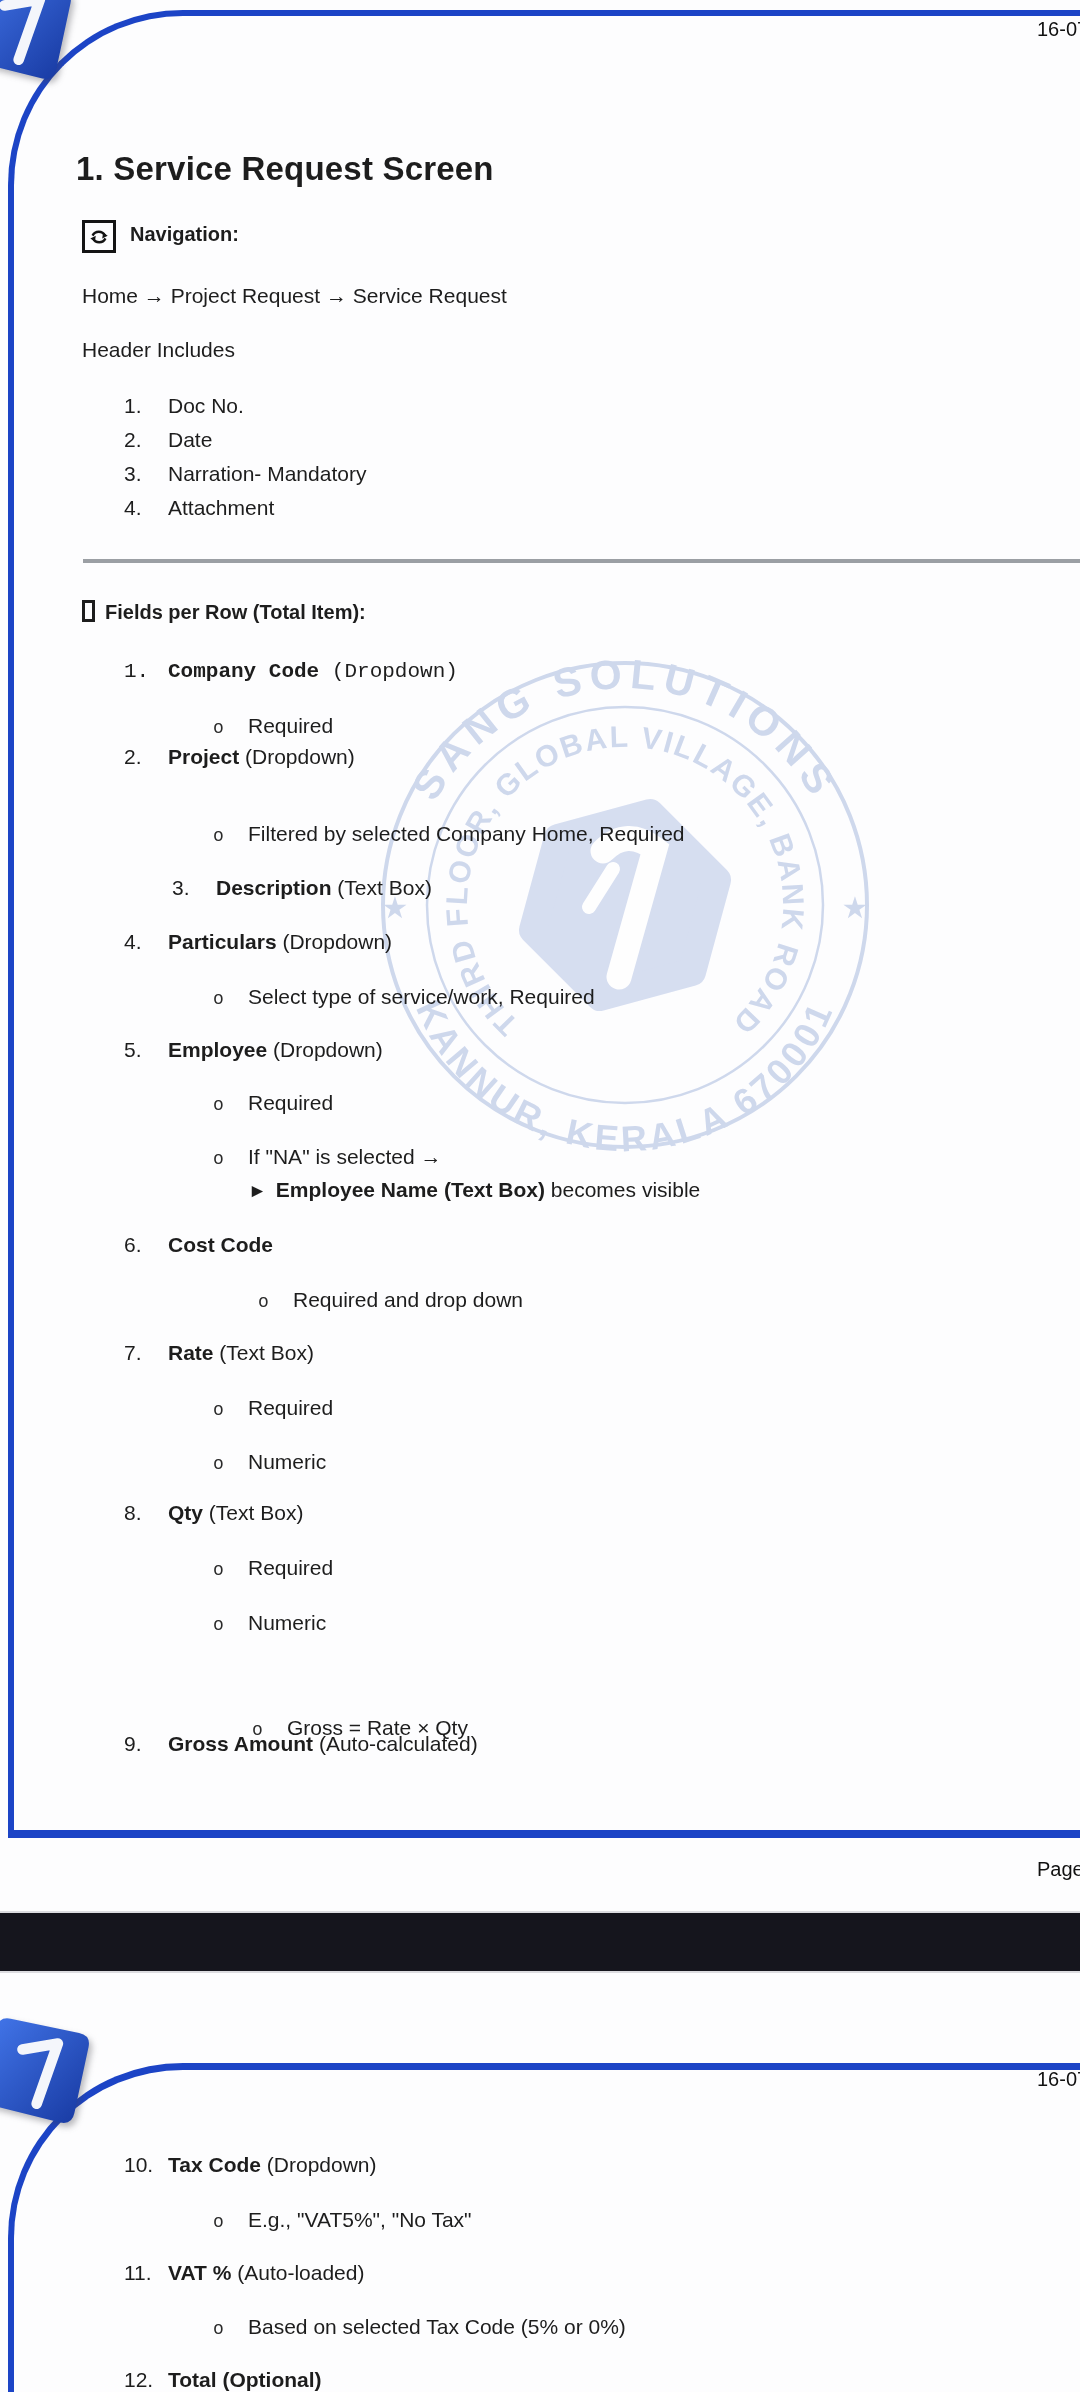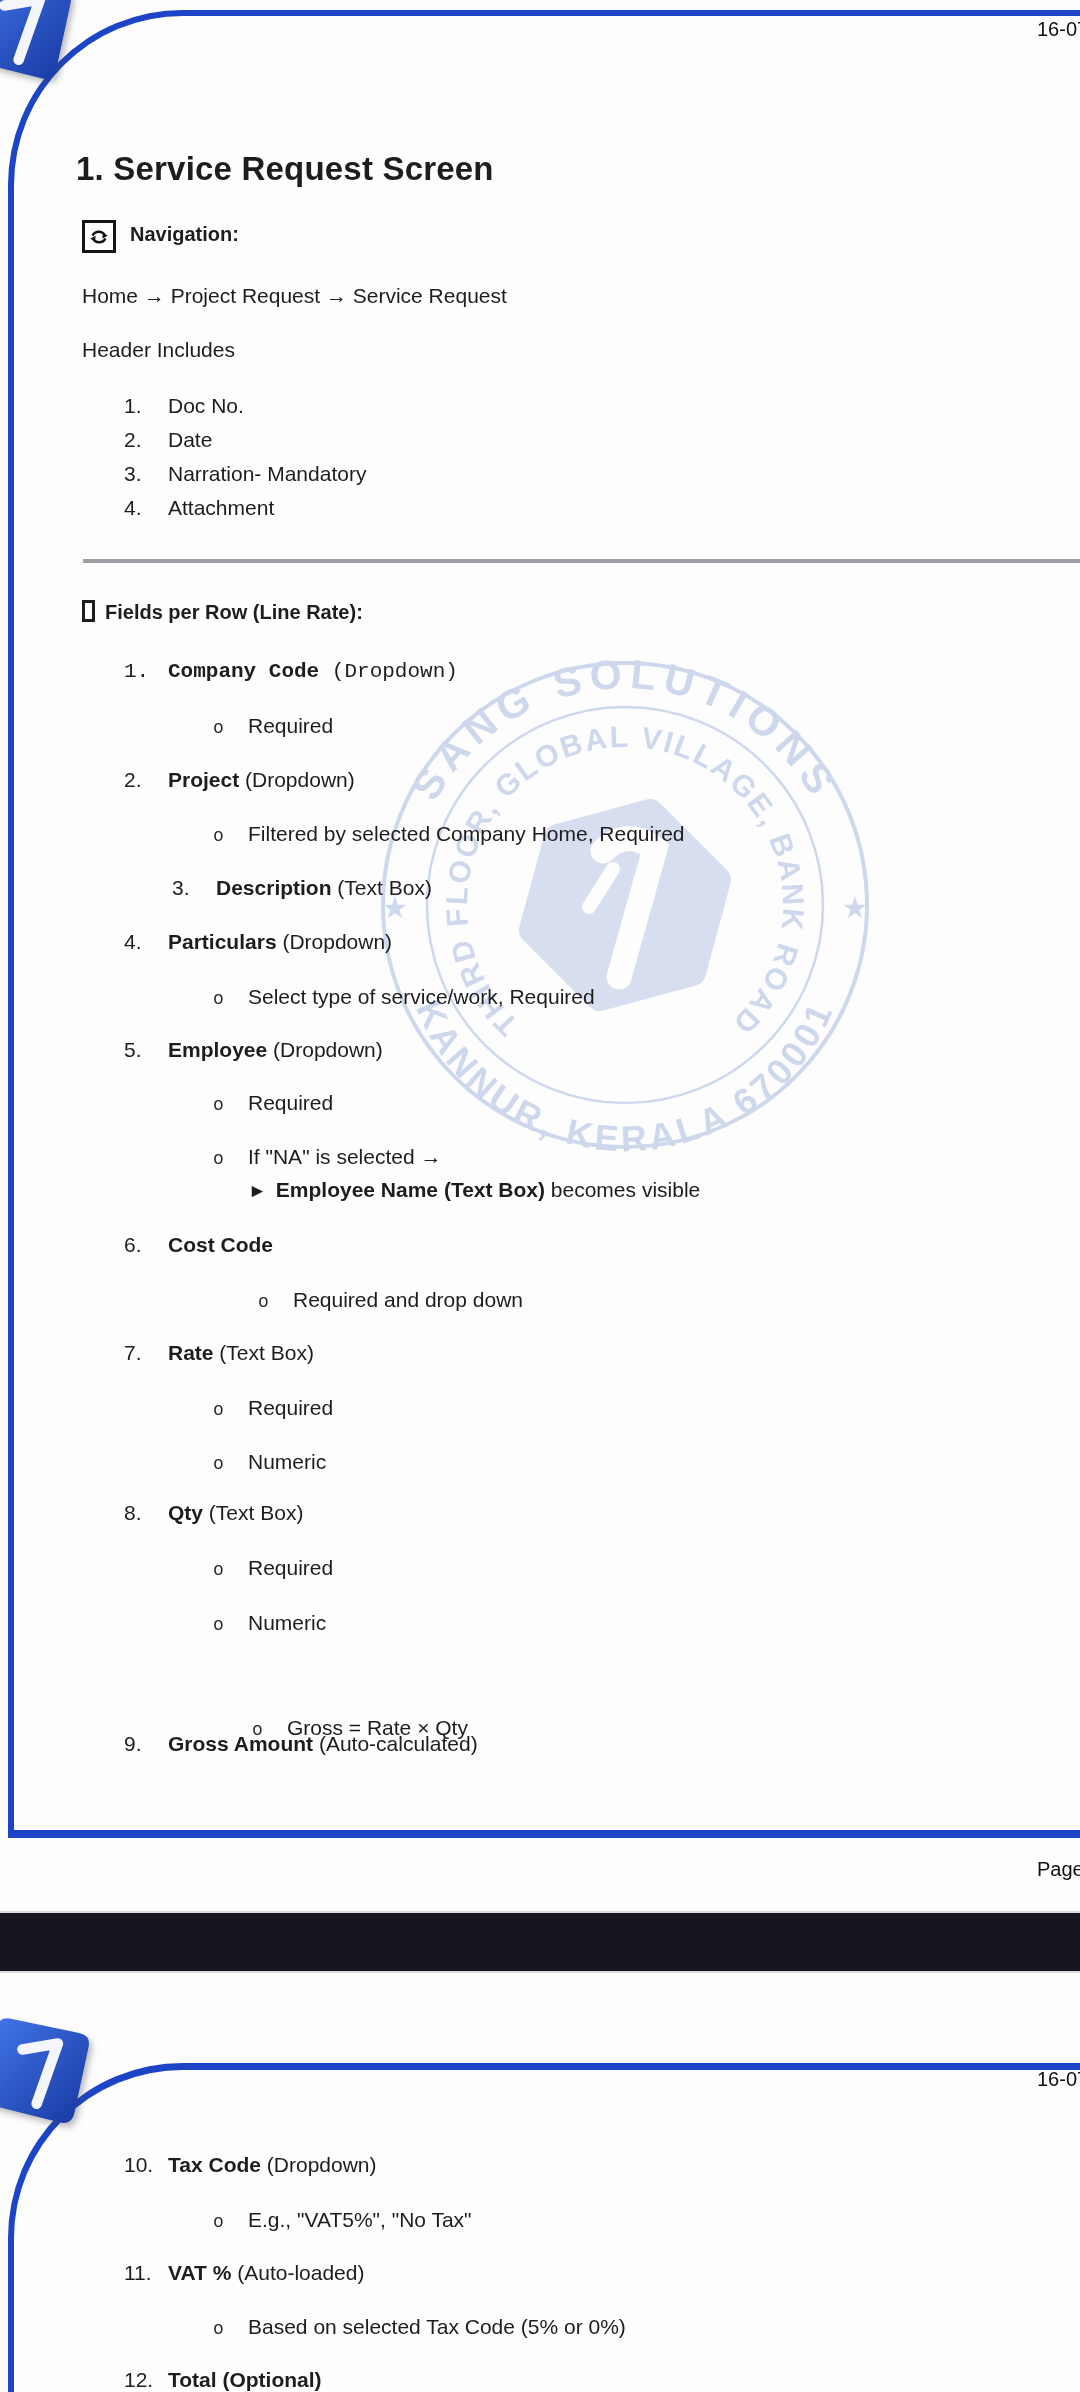--- a/index.html
+++ b/index.html
@@ -118,26 +118,26 @@
 
 <div class="abs body-text" style="top:338px;">Header Includes</div>
 
 <div class="line" style="top:394px;"><span class="num">1.</span><span>Doc No.</span></div>
 <div class="line" style="top:428px;"><span class="num">2.</span><span>Date</span></div>
 <div class="line" style="top:462px;"><span class="num">3.</span><span>Narration- Mandatory</span></div>
 <div class="line" style="top:496px;"><span class="num">4.</span><span>Attachment</span></div>
 
 <div class="divider"></div>
 
-<div class="abs h2" style="top:600px;"><span class="tofu"></span><span>Fields per Row (Line Rate):</span></div>
+<div class="abs h2" style="top:600px;"><span class="tofu"></span><span>Fields per Row (Total Item):</span></div>
 
 <div class="line" style="top:660px;font-family:Liberation Mono, monospace;"><span class="num">1.</span><span class="bold">Company Code</span><span> (Dropdown)</span></div>
 <div class="line sub" style="top:714px;"><span class="o">o</span><span>Required</span></div>
 
-<div class="line" style="top:768px;"><span class="num">2.</span><span class="bold">Project</span><span> (Dropdown)</span></div>
+<div class="line" style="top:745px;"><span class="num">2.</span><span class="bold">Project</span><span> (Dropdown)</span></div>
 <div class="line sub" style="top:822px;"><span class="o">o</span><span>Filtered by selected Company Home, Required</span></div>
 
 <div class="line" style="top:876px;margin-left:48px;"><span class="num">3.</span><span class="bold">Description</span><span> (Text Box)</span></div>
 
 <div class="line" style="top:930px;"><span class="num">4.</span><span class="bold">Particulars</span><span> (Dropdown)</span></div>
 <div class="line sub" style="top:985px;"><span class="o">o</span><span>Select type of service/work, Required</span></div>
 
 <div class="line" style="top:1038px;"><span class="num">5.</span><span class="bold">Employee</span><span> (Dropdown)</span></div>
 <div class="line sub" style="top:1091px;"><span class="o">o</span><span>Required</span></div>
 <div class="line sub" style="top:1145px;"><span class="o">o</span><span>If "NA" is selected →</span></div>

